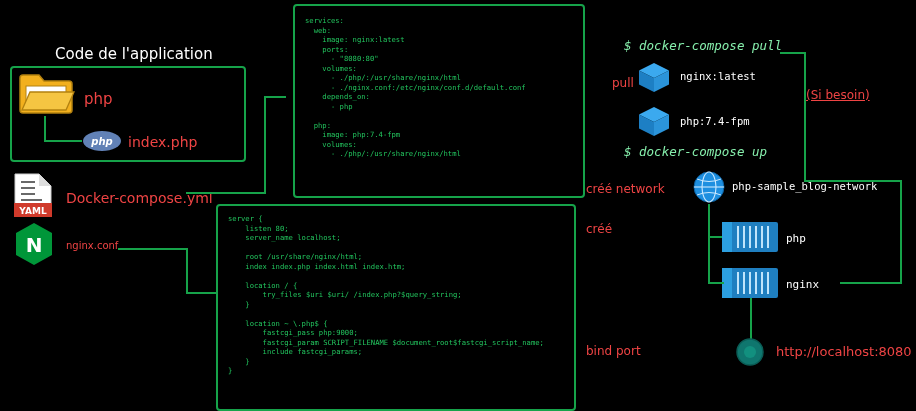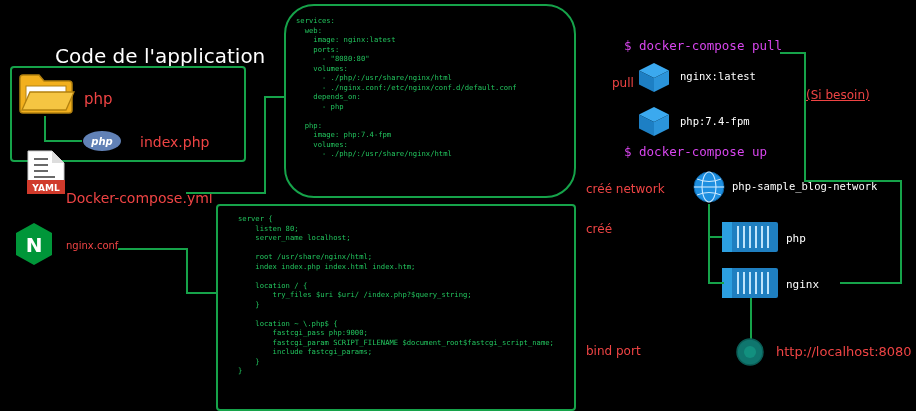--- a/index.html
+++ b/index.html
@@ -1,24 +1,24 @@
 <!DOCTYPE html>
 <html><head>
 <meta charset="utf-8">
 <style>
   html,body{margin:0;padding:0;background:#000;}
   body{width:916px;height:411px;position:relative;overflow:hidden;
        font-family:"DejaVu Sans",sans-serif;color:#fff;}
   .abs{position:absolute;}
   .mono{font-family:"DejaVu Sans Mono",monospace;}
-  .green{color:#d946ef;}
+  .green{color:#86efac;font-style:italic;}
   .box-green{border:2px solid #16a34a;border-radius:4px;background:#000;}
   .code{white-space:pre;font-size:7.2px;line-height:1.32;color:#22c55e;
         font-family:"DejaVu Sans Mono",monospace;}
-  .title{font-size:20px;color:#fff;}
+  .title{font-size:15px;color:#fff;}
   .lbl{font-size:11px;color:#ef4444;}
   .line{background:#16a34a;position:absolute;}
   .hline{height:2px;}
   .vline{width:2px;}
   svg{display:block;overflow:visible;}
 </style>
 </head>
 <body>
 
 <div class="abs" style="left:55px;top:44px;">
@@ -40,25 +40,25 @@
 
 <div class="abs line vline" style="left:44px;top:116px;height:26px;"></div>
 <div class="abs line hline" style="left:44px;top:140px;width:38px;"></div>
 
 <div class="abs" style="left:82px;top:130px;">
   <svg width="40" height="22" viewBox="0 0 40 22">
     <ellipse cx="20" cy="11" rx="19" ry="10" fill="#6181b6"></ellipse>
     <text x="20" y="15" font-family="DejaVu Sans, sans-serif" font-size="10" font-style="italic" font-weight="bold" fill="#fff" text-anchor="middle">php</text>
   </svg>
 </div>
-<div class="abs" style="left:140px;top:132px;">
+<div class="abs" style="left:128px;top:132px;">
   <span class="lbl" style="font-size:14px;">index.php</span>
 </div>
 
-<div class="abs" style="left:12px;top:149px;margin-left:13px;">
+<div class="abs" style="left:12px;top:172px;">
   <svg width="42" height="46" viewBox="0 0 42 46">
     <path d="M3 2 h24 l12 12 v30 h-36 z" fill="#fff" stroke="#ccc" stroke-width="1"></path>
     <path d="M27 2 l12 12 h-12 z" fill="#ddd"></path>
     <g stroke="#444" stroke-width="1.6">
       <line x1="9" y1="10" x2="23" y2="10"></line>
       <line x1="9" y1="16" x2="23" y2="16"></line>
       <line x1="9" y1="22" x2="23" y2="22"></line>
       <line x1="9" y1="28" x2="30" y2="28"></line>
     </g>
     <rect x="2" y="31" width="38" height="14" fill="#d03a2b"></rect>
@@ -80,40 +80,40 @@
 </div>
 
 <div class="abs line hline" style="left:186px;top:192px;width:80px;"></div>
 <div class="abs line vline" style="left:264px;top:96px;height:98px;"></div>
 <div class="abs line hline" style="left:264px;top:96px;width:22px;"></div>
 
 <div class="abs line hline" style="left:118px;top:248px;width:70px;"></div>
 <div class="abs line vline" style="left:186px;top:248px;height:46px;"></div>
 <div class="abs line hline" style="left:186px;top:292px;width:32px;"></div>
 
-<div class="abs box-green" style="left:284px;top:4px;width:288px;height:190px;border-radius:30px;">
+<div class="abs box-green" style="left:293px;top:4px;width:288px;height:190px;">
   <div class="code" style="padding:10px 0 0 10px;">services:
   web:
     image: nginx:latest
     ports:
       - "8080:80"
     volumes:
       - ./php/:/usr/share/nginx/html
       - ./nginx.conf:/etc/nginx/conf.d/default.conf
     depends_on:
       - php
 
   php:
     image: php:7.4-fpm
     volumes:
       - ./php/:/usr/share/nginx/html</div>
 </div>
 
 <div class="abs box-green" style="left:216px;top:204px;width:356px;height:203px;">
-  <div class="code" style="padding:8px 0 0 10px;margin-left:10px;">server {
+  <div class="code" style="padding:8px 0 0 10px;">server {
     listen 80;
     server_name localhost;
 
     root /usr/share/nginx/html;
     index index.php index.html index.htm;
 
     location / {
         try_files $uri $uri/ /index.php?$query_string;
     }
 

